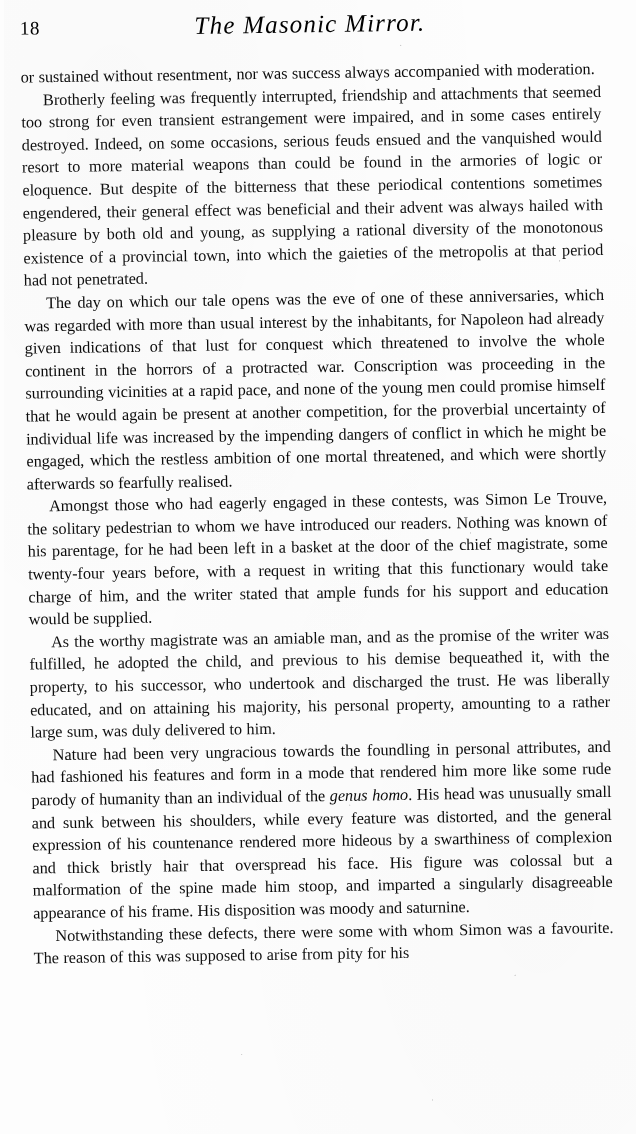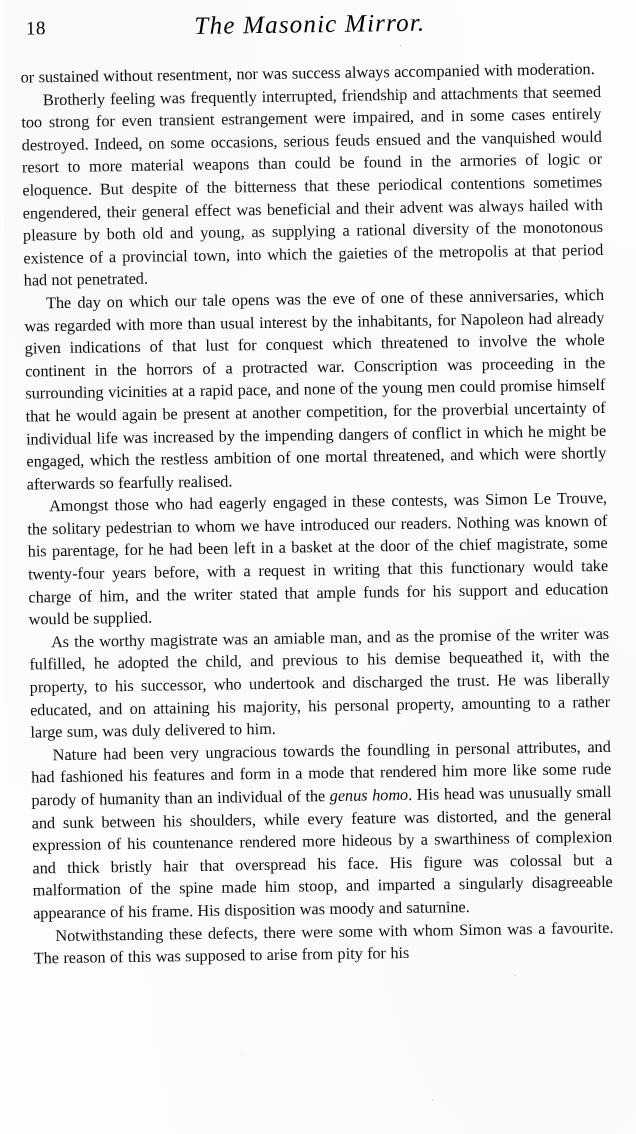--- a/index.html
+++ b/index.html
@@ -65,21 +65,21 @@
 
   
   .running-head {
     position: absolute;
     left: 0; top: 10px;
     width: 636px;
     height: 40px;
   }
   .folio {
     position: absolute;
-    left: 34px;
+    left: 28px;
     top: 4px;
     font-size: 19px;
     line-height: 1;
     letter-spacing: .5px;
   }
   .head-title {
     position: absolute;
     left: 0; right: 0;
     top: 0;
     text-align: center;

